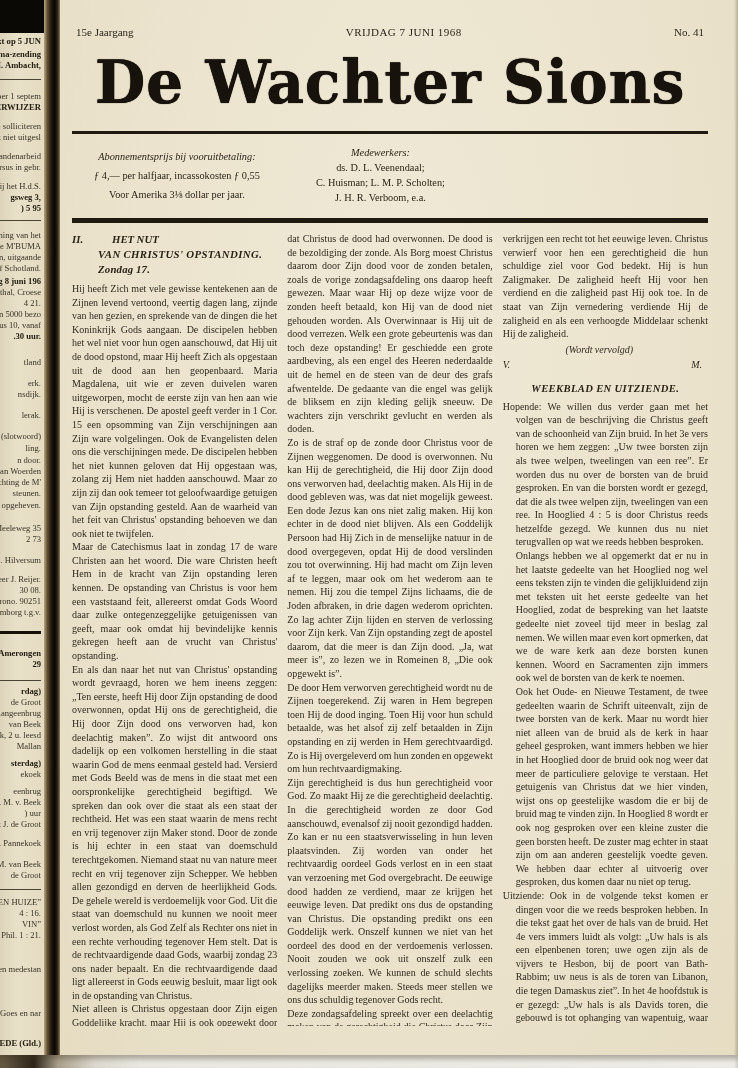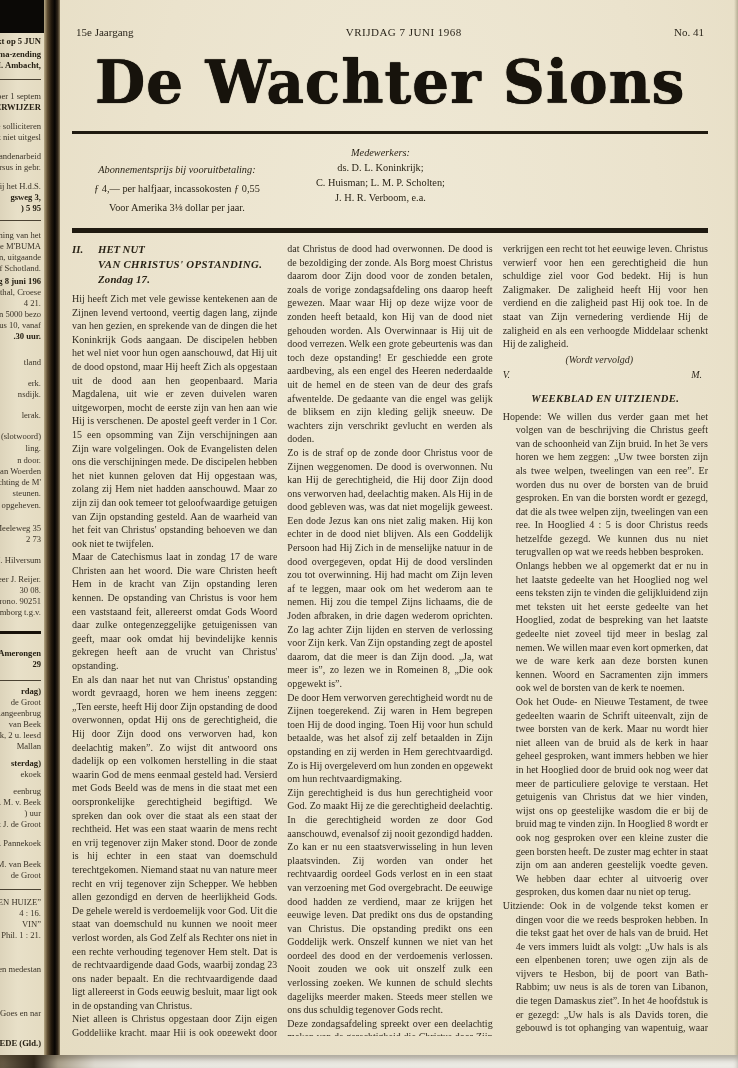--- a/index.html
+++ b/index.html
@@ -63,37 +63,37 @@
   .infobox{
     margin-top:11px;display:flex;
     border-top:3px solid #1f1a10;border-bottom:5px solid #1f1a10;
     padding:9px 0 11px 0;font-size:10.3px;line-height:15px;color:#2b2518;
   }
   .ib-col{box-sizing:border-box;padding:2px 8px;text-align:center;}
   .ib-left{width:33%;}
   .ib-mid{width:36%;border-left:1.5px solid #2a2415;border-right:1.5px solid #2a2415;}
   .ib-right{width:31%;}
   .ib-left div{margin-top:4px;}
-  .ib-left div:first-child{margin-top:17px;}
+  .ib-left div:first-child{margin-top:4px;}
   .it{font-style:italic;}
 
   
   .columns{
     display:flex;gap:10px;margin-top:9px;height:794px;overflow:hidden;
   }
   .col{
     flex:1;min-width:0;overflow:hidden;
     font-size:10px;line-height:13.6px;text-align:justify;color:#312b20;
     word-spacing:-0.3px;
   }
   .col p{margin:0;}
   .par.hang{padding-left:13px;text-indent:-13px;}
   .par.ind{padding-left:13px;}
   .art-head{font-style:italic;font-weight:700;font-size:10.8px;line-height:15px;margin-bottom:5px;color:#292316;}
-  .art-head .row{display:flex;}
+  .art-head .row{display:flex;gap:14px;}
   .art-head .num{width:26px;flex:0 0 26px;}
   .art-head .l2,.art-head .l3{padding-left:26px;letter-spacing:.4px;}
   .art-head .l3{font-weight:700;letter-spacing:.2px;}
   .wordt{text-align:center;font-style:italic;padding-right:12px;margin-top:2px;}
   .sig-row{display:flex;justify-content:space-between;font-style:italic;padding:0 6px 0 0;margin:2px 0 10px 0;}
   .h3{
     text-align:center;font-style:italic;font-weight:700;font-size:10.6px;
     letter-spacing:.4px;margin:8px 0 4px 0;color:#292316;
   }
 
@@ -201,21 +201,21 @@
     <h1 class="masthead">De Wachter Sions</h1>
 
     <section class="infobox">
       <div class="ib-col ib-left">
         <div class="it">Abonnementsprijs bij vooruitbetaling:</div>
         <div>ƒ 4,— per halfjaar, incassokosten ƒ 0,55</div>
         <div>Voor Amerika 3⅛ dollar per jaar.</div>
       </div>
       <div class="ib-col ib-right">
         <div class="it">Medewerkers:</div>
-        <div>ds. D. L. Koninkrijk;</div>
+        <div>ds. D. L. Veenendaal;</div>
         <div>C. Huisman; L. M. P. Scholten;</div>
         <div>J. H. R. Verboom, e.a.</div>
       </div>
     </section>
 
     <main class="columns">
 
       <div class="col">
         <div class="art-head">
           <div class="row">

